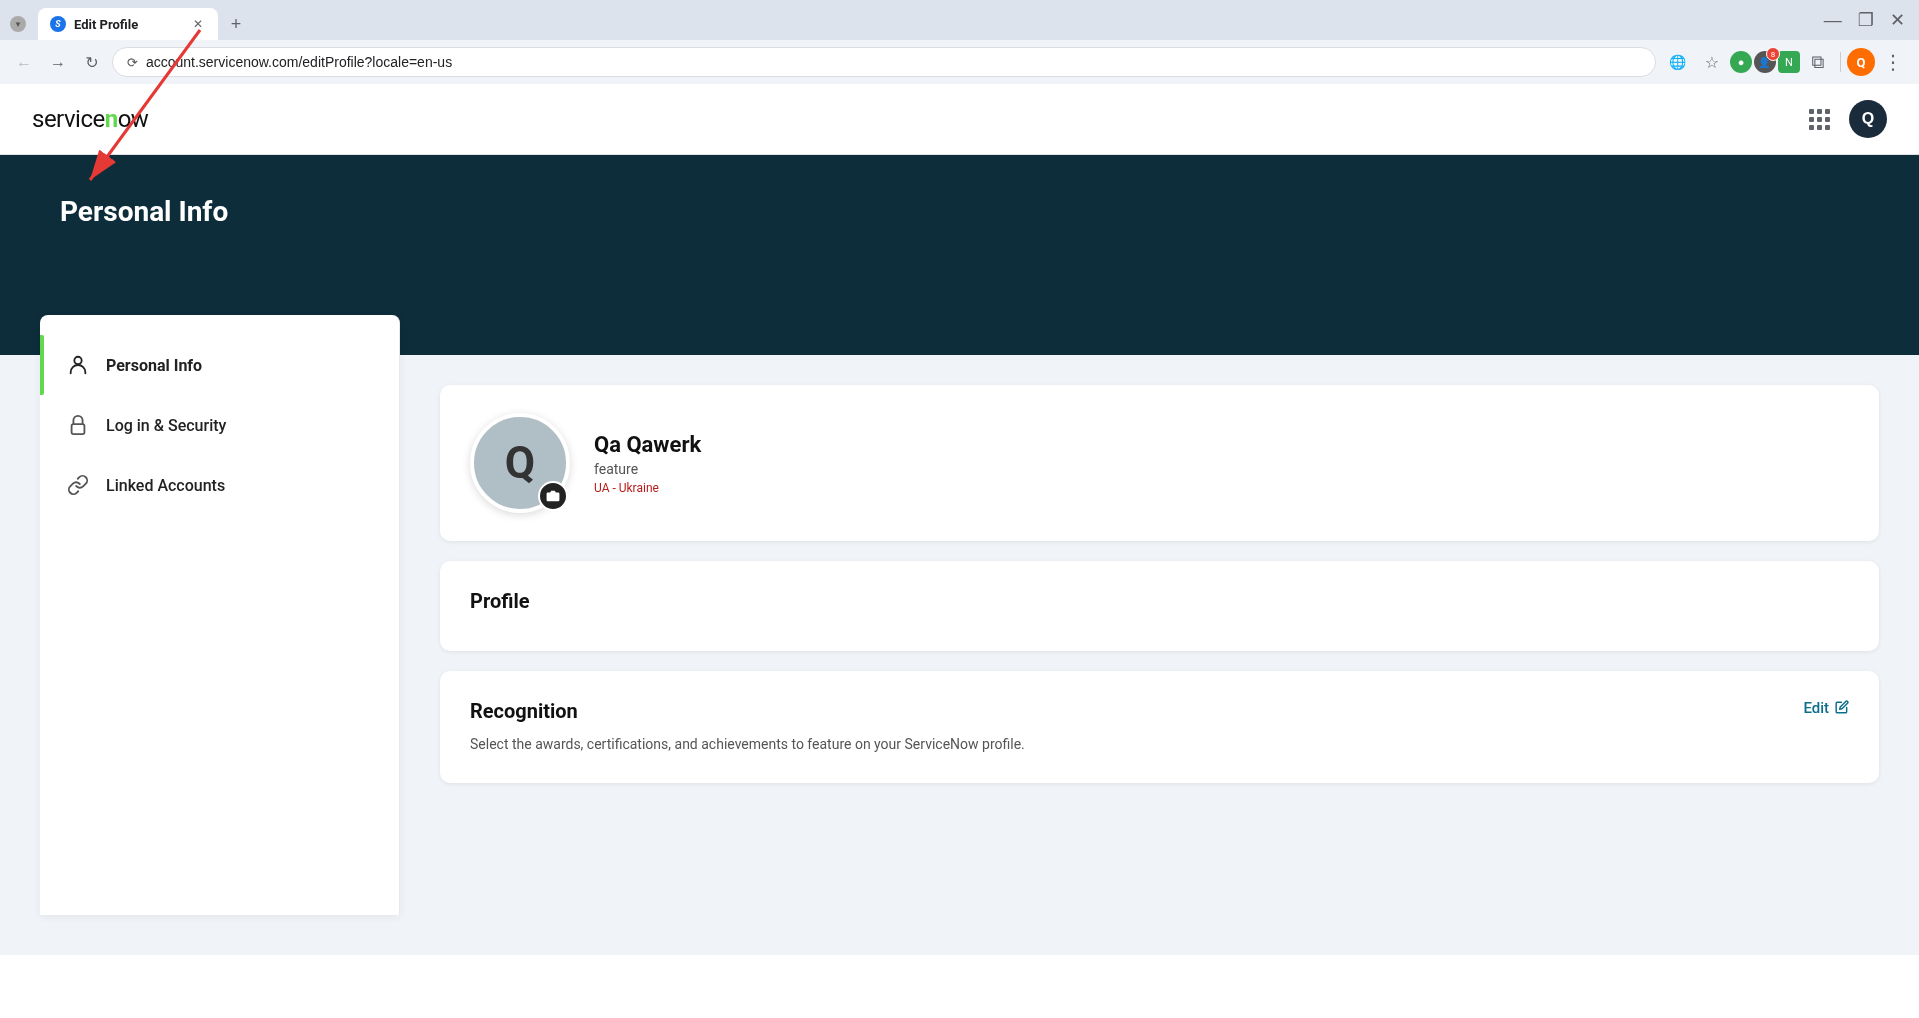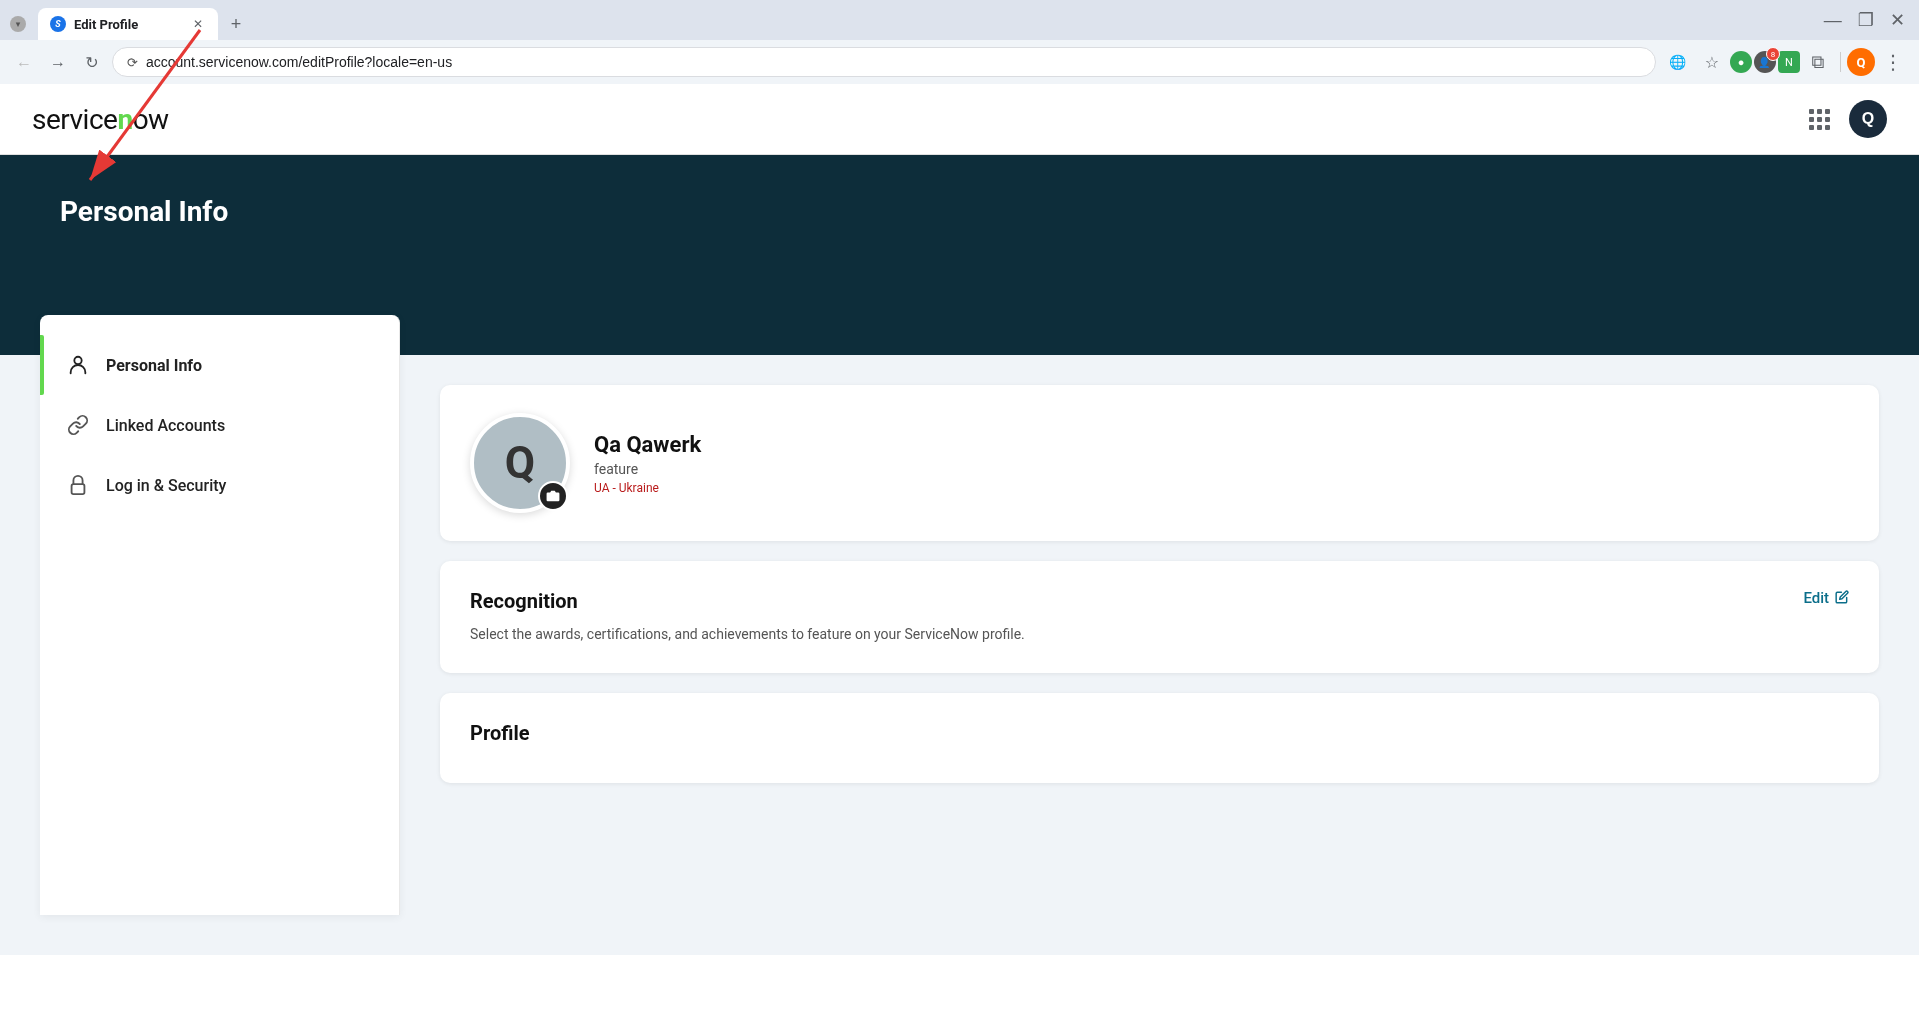--- a/index.html
+++ b/index.html
@@ -159,21 +159,21 @@
       padding: 16px 32px;
       display: flex;
       align-items: center;
       justify-content: space-between;
       border-bottom: 1px solid #e0e0e0;
     }
     .logo {
       display: flex; align-items: center;
     }
     .logo-text {
-      font-size: 28px;
+      font-size: 24px;
       font-weight: 400;
       color: #111;
       letter-spacing: -0.5px;
     }
     .logo-o {
       color: #62d84e;
       font-weight: 700;
     }
     .header-actions {
       display: flex;
@@ -497,35 +497,35 @@
             <circle cx="12" cy="7" r="4"></circle>
             <path d="M4 21v-1a8 8 0 0 1 16 0v1"></path>
           </svg>
         </div>
         <span class="sidebar-label">Personal Info</span>
       </div>
 
       <div class="sidebar-item">
         <div class="sidebar-icon">
           <svg width="22" height="22" viewBox="0 0 24 24" fill="none" stroke="#555" stroke-width="2" stroke-linecap="round" stroke-linejoin="round">
+            <rect x="5" y="11" width="14" height="11" rx="2" ry="2"></rect>
+            <path d="M7 11V7a5 5 0 0 1 10 0v4"></path>
+          </svg>
+        </div>
+        <span class="sidebar-label">Log in &amp; Security</span>
+      </div>
+
+      <div class="sidebar-item">
+        <div class="sidebar-icon">
+          <svg width="22" height="22" viewBox="0 0 24 24" fill="none" stroke="#555" stroke-width="2" stroke-linecap="round" stroke-linejoin="round">
             <path d="M10 13a5 5 0 0 0 7.54.54l3-3a5 5 0 0 0-7.07-7.07l-1.72 1.71"></path>
             <path d="M14 11a5 5 0 0 0-7.54-.54l-3 3a5 5 0 0 0 7.07 7.07l1.71-1.71"></path>
           </svg>
         </div>
         <span class="sidebar-label">Linked Accounts</span>
-      </div>
-
-      <div class="sidebar-item">
-        <div class="sidebar-icon">
-          <svg width="22" height="22" viewBox="0 0 24 24" fill="none" stroke="#555" stroke-width="2" stroke-linecap="round" stroke-linejoin="round">
-            <rect x="5" y="11" width="14" height="11" rx="2" ry="2"></rect>
-            <path d="M7 11V7a5 5 0 0 1 10 0v4"></path>
-          </svg>
-        </div>
-        <span class="sidebar-label">Log in &amp; Security</span>
       </div>
     </div>
 
     <div class="content-area">
 
       <div class="profile-card">
         <div class="avatar-wrapper">
           <div class="avatar-circle">
             <span>Q</span>
           </div>
@@ -534,38 +534,38 @@
               <path d="M23 19a2 2 0 0 1-2 2H3a2 2 0 0 1-2-2V8a2 2 0 0 1 2-2h4l2-3h6l2 3h4a2 2 0 0 1 2 2z"></path>
               <circle cx="12" cy="13" r="4" fill="none" stroke="white" stroke-width="2"></circle>
             </svg>
           </div>
         </div>
         <div class="profile-info">
           <h2>Qa Qawerk</h2>
           <p class="profile-username">feature</p>
           <p class="profile-location">UA - Ukraine</p>
         </div>
+      </div>
+
+      <div class="section-card">
+        <h3 class="section-title">Profile</h3>
       </div>
 
       <div class="section-card">
         <div class="section-card-header">
           <div>
             <h3 class="section-title">Recognition</h3>
             <p class="section-desc">Select the awards, certifications, and achievements to feature on your ServiceNow profile.</p>
           </div>
           <a class="edit-link">
             <span>Edit</span>
             <span class="edit-icon">
               <svg width="14" height="14" viewBox="0 0 24 24" fill="none" stroke="#0b6e8a" stroke-width="2.5" stroke-linecap="round" stroke-linejoin="round">
                 <path d="M11 4H4a2 2 0 0 0-2 2v14a2 2 0 0 0 2 2h14a2 2 0 0 0 2-2v-7"></path>
                 <path d="M18.5 2.5a2.121 2.121 0 0 1 3 3L12 15l-4 1 1-4 9.5-9.5z"></path>
               </svg>
             </span>
           </a>
         </div>
       </div>
-
-      <div class="section-card">
-        <h3 class="section-title">Profile</h3>
-      </div>
     </div>
   </div>
 </div>
 
 </body></html>

